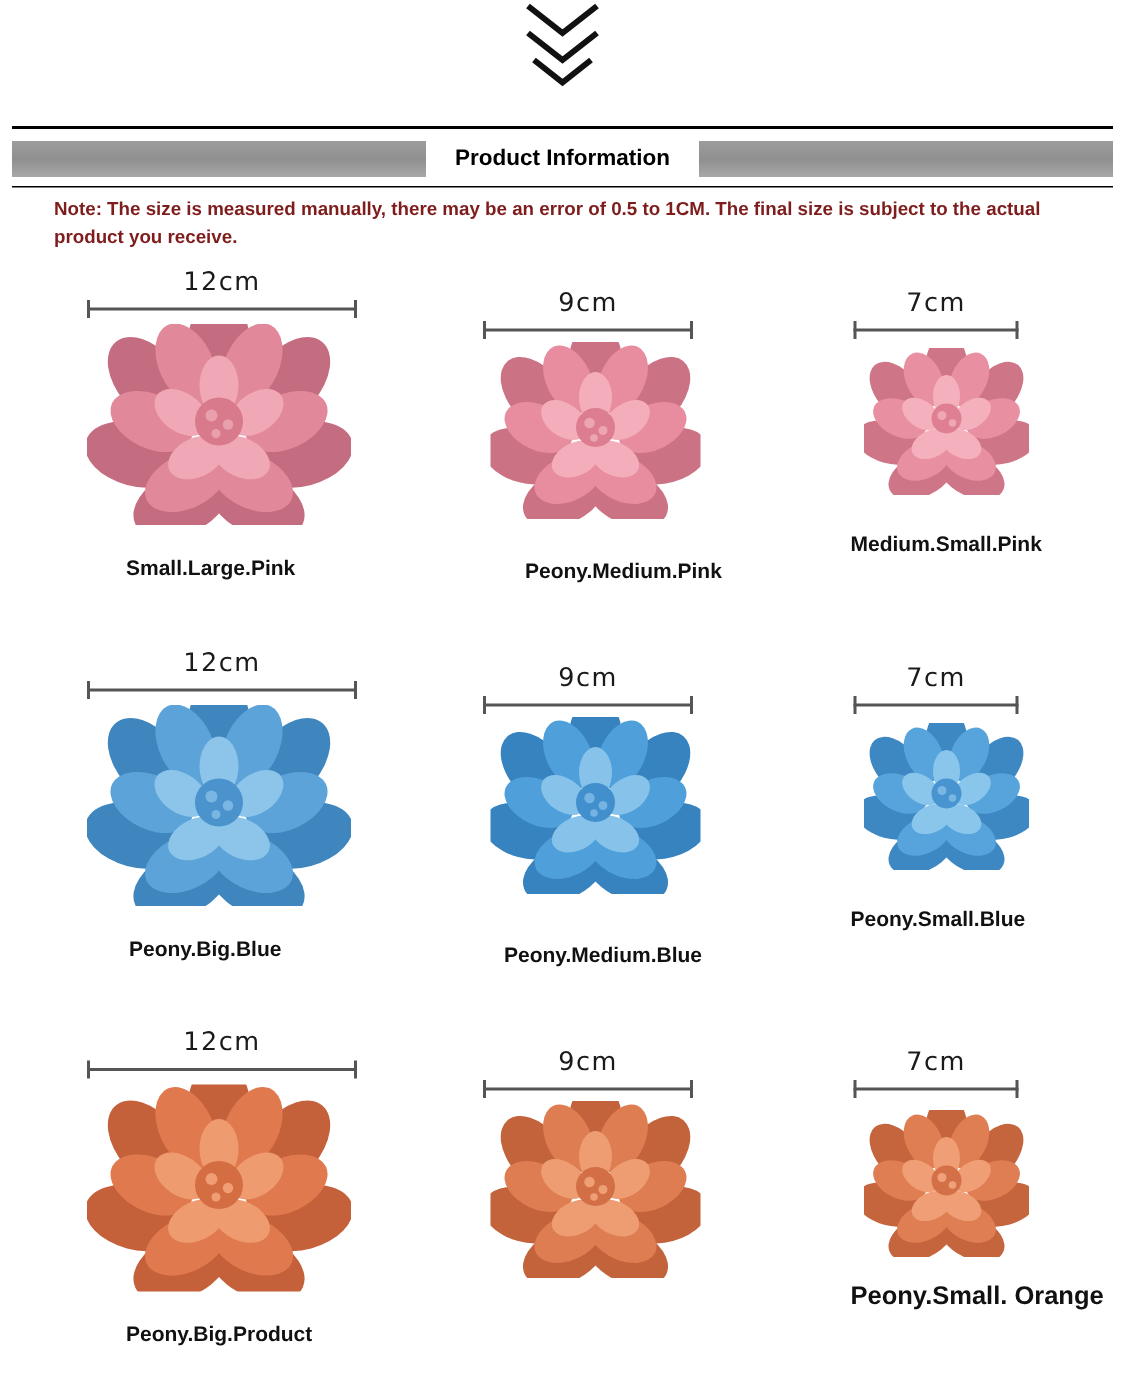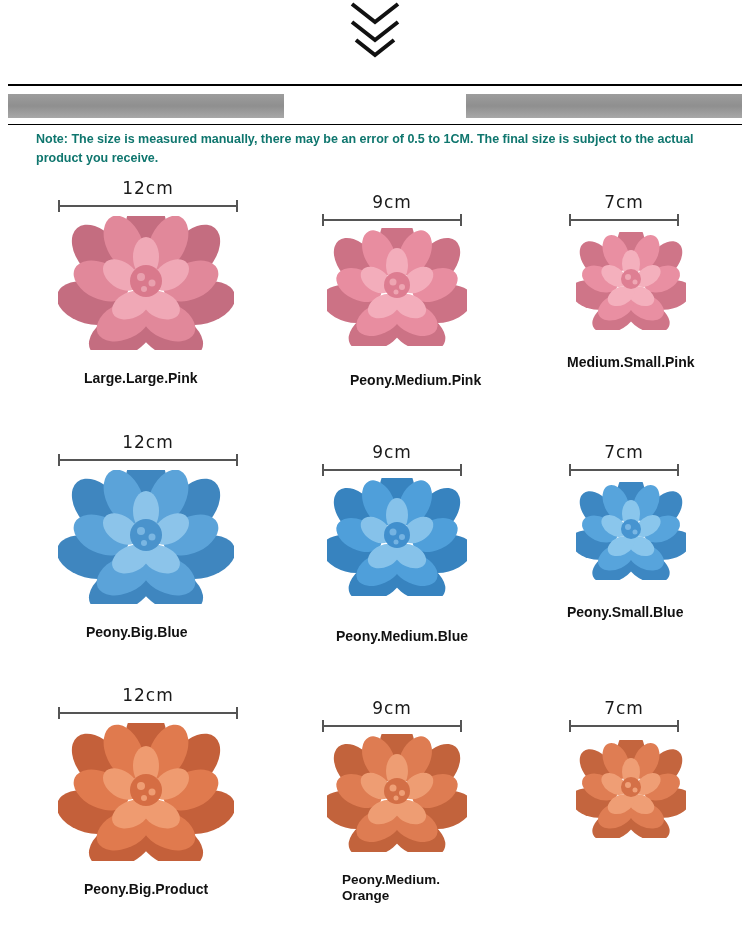--- a/index.html
+++ b/index.html
@@ -79,21 +79,21 @@
   }
 
   
   .note {
     position: absolute;
     top: 130px;
     left: 36px;
     width: 676px;
     font-size: 12.5px;
     font-weight: bold;
-    color: #0f766e;
+    color: #7f1d1d;
     line-height: 1.5;
   }
 
   
   .cell {
     position: absolute;
   }
   .measure {
     position: absolute;
     text-align: center;
@@ -150,20 +150,21 @@
       <polyline points="352,22 375,40 398,22"></polyline>
       <polyline points="356,40 375,55 394,40"></polyline>
     </g>
   </svg>
 </div>
 
 <div class="header-rule"></div>
 <div class="header-band">
   <div class="band-left"></div>
   <div class="band-right"></div>
+  <div class="band-title">Product Information</div>
 </div>
 <div class="header-rule2"></div>
 
 <div class="note">Note: The size is measured manually, there may be an error of 0.5 to 1CM. The final size is subject to the actual product you receive.</div>
 
 <div class="cell" style="left:36px; top:178px; width:250px; height:215px;">
   <div class="measure" style="left:22px; top:0; width:180px;">
     <div class="dim">12cm</div>
     <div class="ruler">
       <div class="bar"></div>
@@ -198,21 +199,21 @@
             <ellipse cx="-15" cy="22" rx="13" ry="20" transform="rotate(-115 -15 22)"></ellipse>
           <ellipse cx="-25" cy="-8" rx="13" ry="20" transform="rotate(-55 -25 -8)"></ellipse>
         </g>
         <circle cx="0" cy="-2" r="16" fill="#d9798c"></circle>
         <circle cx="-5" cy="-6" r="4" fill="#e9a0ae"></circle>
           <circle cx="6" cy="0" r="3.5" fill="#e9a0ae"></circle>
           <circle cx="-2" cy="6" r="3" fill="#e9a0ae"></circle>
       </g>
     </svg>
   </div>
-  <div class="label" style="left:48px; top:192px;">Large.Large.Pink</div>
+  <div class="label" style="left:48px; top:192px;">Small.Large.Pink</div>
 </div>
 
 <div class="cell" style="left:300px; top:192px; width:220px; height:200px;">
   <div class="measure" style="left:22px; top:0; width:140px;">
     <div class="dim">9cm</div>
     <div class="ruler">
       <div class="bar"></div>
         <div class="tick left"></div>
         <div class="tick right"></div>
     </div>
@@ -518,21 +519,20 @@
             <ellipse cx="-13" cy="19" rx="11" ry="17" transform="rotate(-115 -13 19)"></ellipse>
           <ellipse cx="-21" cy="-7" rx="11" ry="17" transform="rotate(-55 -21 -7)"></ellipse>
         </g>
         <circle cx="0" cy="-2" r="13" fill="#d36f46"></circle>
         <circle cx="-4" cy="-5" r="3.5" fill="#ef9f76"></circle>
           <circle cx="5" cy="0" r="3" fill="#ef9f76"></circle>
           <circle cx="-1" cy="5" r="2.5" fill="#ef9f76"></circle>
       </g>
     </svg>
   </div>
-  <div class="label" style="left:42px; top:174px; width:130px; font-size:13.5px; white-space:pre-line;">Peony.Medium. Orange</div>
 </div>
 
 <div class="cell" style="left:545px; top:698px; width:200px; height:215px;">
   <div class="measure" style="left:24px; top:0; width:110px;">
     <div class="dim">7cm</div>
     <div class="ruler">
       <div class="bar"></div>
         <div class="tick left"></div>
         <div class="tick right"></div>
     </div>
@@ -563,13 +563,14 @@
           <ellipse cx="10" cy="15" rx="9" ry="14" transform="rotate(115 10 15)"></ellipse>
             <ellipse cx="-10" cy="15" rx="9" ry="14" transform="rotate(-115 -10 15)"></ellipse>
           <ellipse cx="-17" cy="-5" rx="9" ry="14" transform="rotate(-55 -17 -5)"></ellipse>
         </g>
         <circle cx="0" cy="-2" r="10" fill="#d47047"></circle>
         <circle cx="-3" cy="-4" r="3" fill="#f0a179"></circle>
           <circle cx="4" cy="1" r="2.5" fill="#f0a179"></circle>
       </g>
     </svg>
   </div>
+  <div class="label" style="left:22px; top:156px; width:170px; font-size:17px; white-space:pre-line;">Peony.Small. Orange</div>
 </div>
 
 </body></html>

